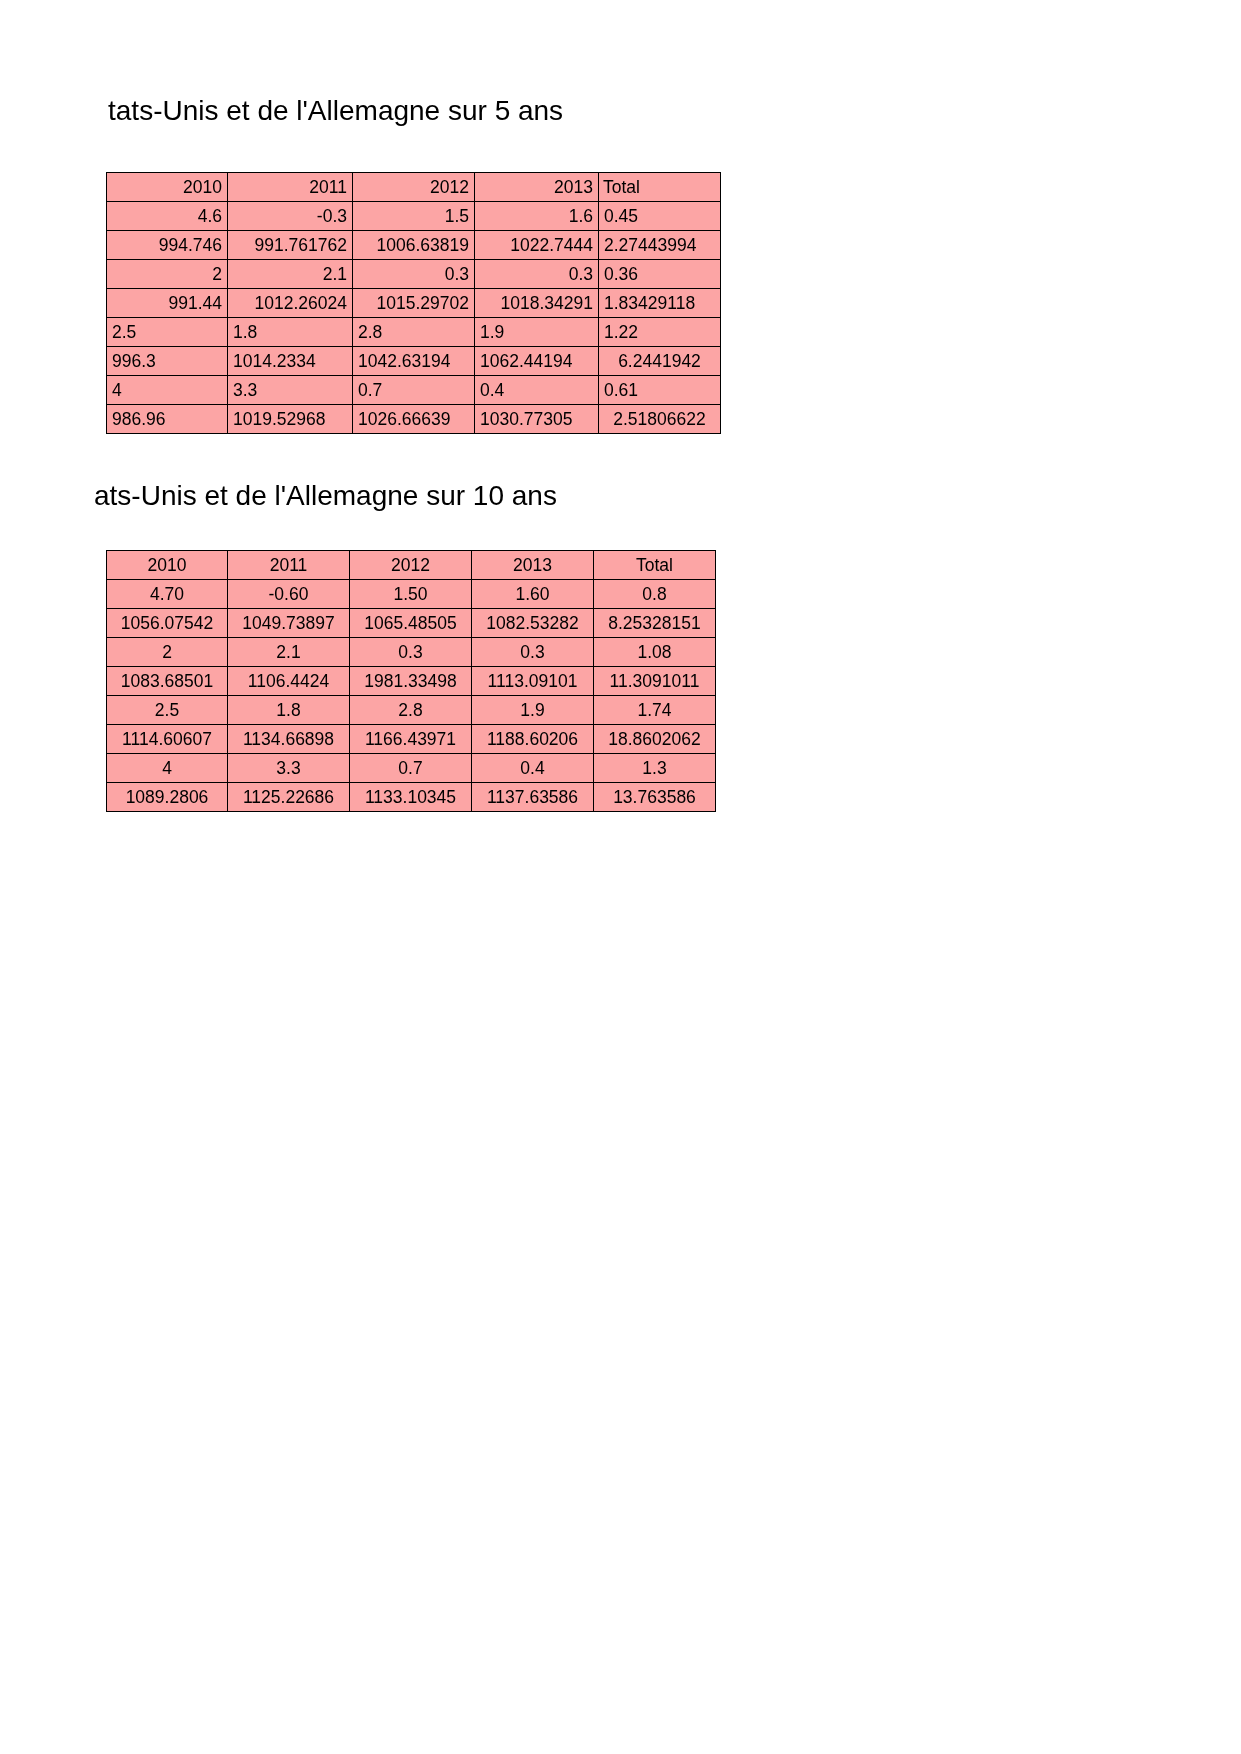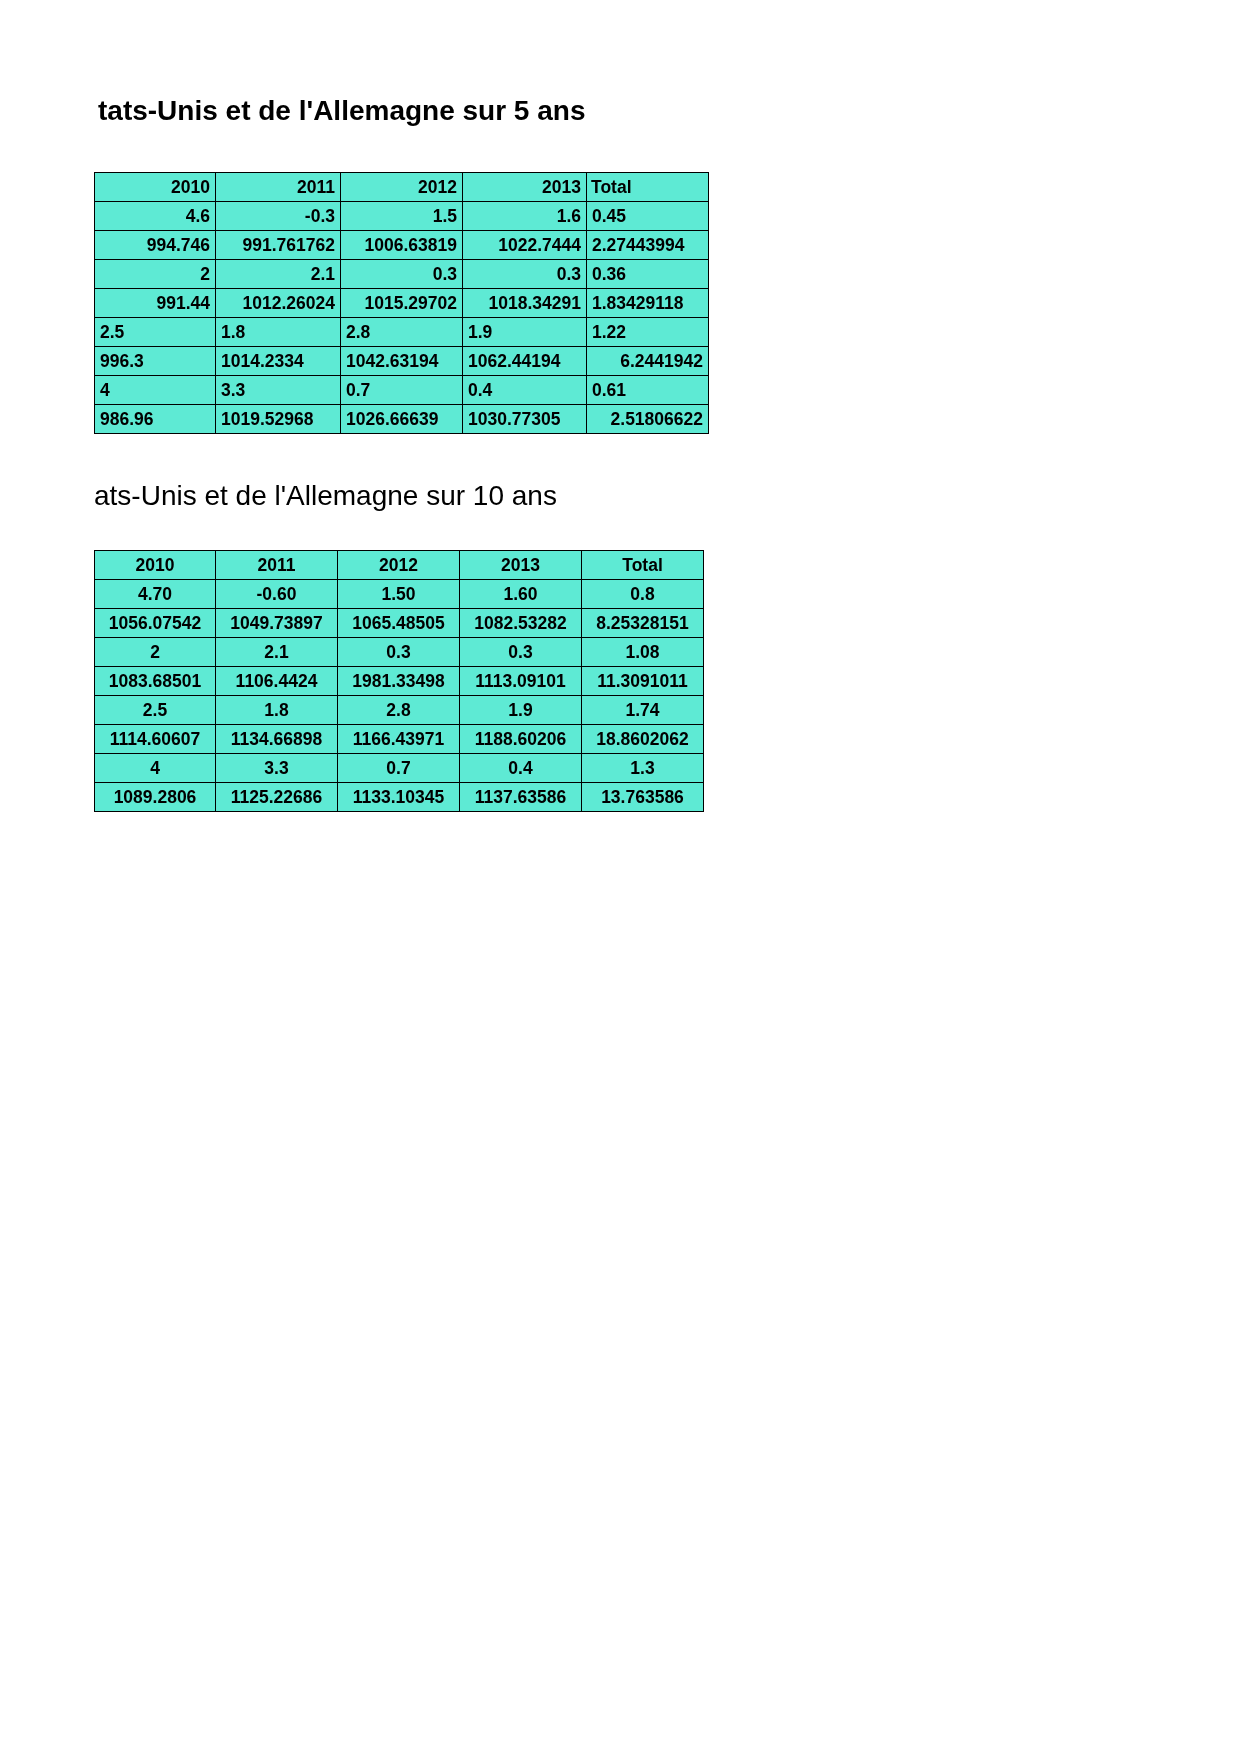--- a/index.html
+++ b/index.html
@@ -43,39 +43,39 @@
     font-size: 28px;
     font-weight: 400;
     line-height: 1.1;
     color: #000000;
     white-space: nowrap;
     margin: 0;
     padding: 0;
   }
   #heading-5ans {
     position: absolute;
-    left: 98px;
+    left: 108px;
     top: 0px;
-    font-weight: bold;
   }
   #heading-10ans {
     position: absolute;
     left: 94px;
     top: 0px;
     margin-top: 9px;
   }
 
   
   table.data-table {
     border-collapse: collapse;
     font-size: 17.5px;
-    font-weight: 700;
+    font-weight: 400;
     color: #000000;
-    background: #5eead4;
+    background: #fca5a5;
     table-layout: fixed;
+    margin-left: 12px;
   }
   table.data-table td {
     border: 1px solid #000000;
     height: 28px;
     padding: 0 5px;
     white-space: nowrap;
     overflow: hidden;
     vertical-align: middle;
     line-height: 28px;
   }
@@ -93,21 +93,21 @@
     text-align: left;
     padding-left: 4px;
   }
   #table-5ans td.center {
     text-align: left;
   }
   #table-5ans .c0 { width: 110px; }
   #table-5ans .c1 { width: 114px; }
   #table-5ans .c2 { width: 111px; }
   #table-5ans .c3 { width: 113px; }
-  #table-5ans .c4 { width: 111px; }
+  #table-5ans .c4 { width: 111px; text-align: center; }
 
   
   #table-10ans {
     position: absolute;
     left: 94px;
     top: 78px;
   }
   #table-10ans td {
     text-align: center;
   }

